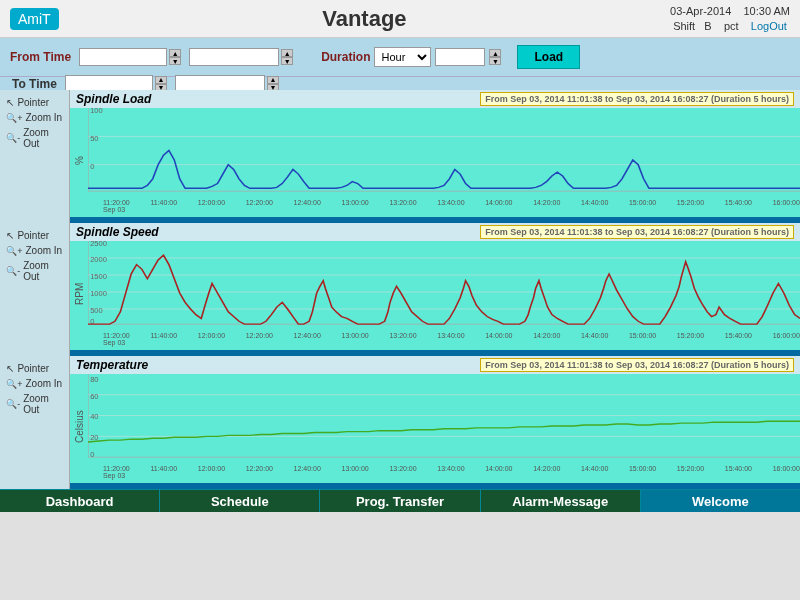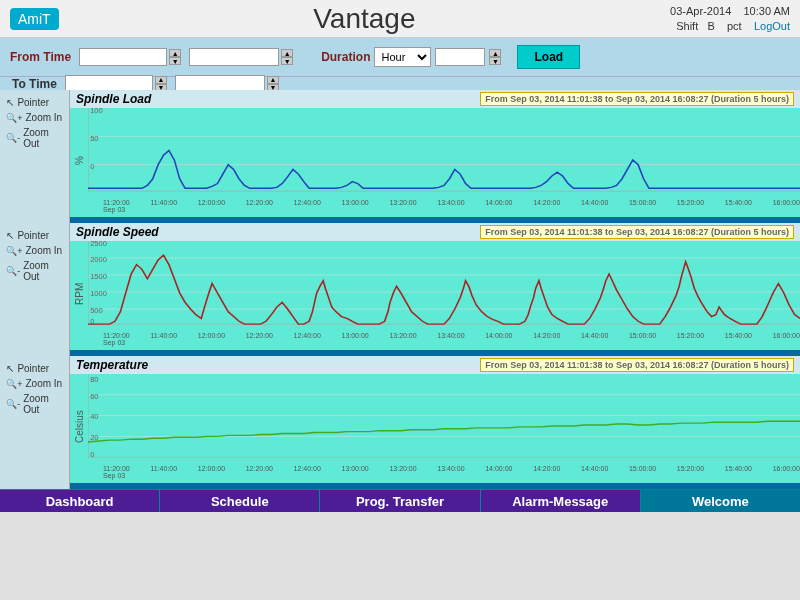--- a/index.html
+++ b/index.html
@@ -1,22 +1,22 @@
 <!DOCTYPE html>
 <html><head>
   <meta charset="utf-8">
   <style>
     * { margin: 0; padding: 0; box-sizing: border-box; }
     body { width: 800px; height: 600px; font-family: Arial, sans-serif; font-size: 12px; background: #e0e0e0; overflow: hidden; }
 
     
     #header { background: #f0f0f0; height: 38px; display: flex; align-items: center; justify-content: space-between; padding: 0 10px; border-bottom: 1px solid #ccc; }
     #logo { background: #00aacc; color: white; font-weight: normal; font-size: 14px; padding: 3px 8px; border-radius: 4px; }
-    #app-title { font-size: 28px; font-weight: normal; color: #333; }
-    #header-right { text-align: right; font-size: 11px; color: #333; line-height: 1.3; }
+    #app-title { font-size: 22px; font-weight: bold; color: #333; }
+    #header-right { text-align: center; font-size: 11px; color: #333; line-height: 1.3; }
     #header-right .logout { color: #0077aa; cursor: pointer; }
 
     
     #controls { background: #b0d8e8; padding: 5px 10px; display: flex; align-items: center; gap: 8px; height: 38px; }
     #controls label { font-size: 12px; font-weight: bold; color: #7f1d1d; }
     #controls input[type=text] { border: 1px solid #999; padding: 2px 4px; font-size: 11px; width: 90px; }
     .time-input-group { display: flex; align-items: center; gap: 2px; }
     .spin-btn { display: flex; flex-direction: column; cursor: pointer; }
     .spin-btn span { width: 12px; height: 8px; background: #ccc; border: 1px solid #999; display: flex; align-items: center; justify-content: center; font-size: 7px; line-height: 1; }
     .duration-group { display: flex; align-items: center; gap: 4px; margin-left: 20px; }
@@ -34,21 +34,21 @@
     .sidebar-btn { display: flex; align-items: center; gap: 3px; cursor: pointer; padding: 1px 2px; font-size: 10px; color: #333; }
     .chart-panel { flex: 1; background: #5eead4; border-bottom: 6px solid #0369a1; position: relative; }
     .chart-header { background: #d0e8f0; padding: 2px 6px; font-weight: bold; font-size: 12px; display: flex; align-items: center; justify-content: space-between; }
     .chart-range-label { background: #ffffcc; border: 1px solid #ccaa00; padding: 1px 4px; font-size: 9px; color: #666; }
     .chart-area { display: flex; height: calc(100% - 22px); }
     .y-label { writing-mode: vertical-rl; transform: rotate(180deg); font-size: 10px; color: #555; display: flex; align-items: center; justify-content: center; width: 18px; padding: 2px; }
     .chart-canvas { flex: 1; position: relative; overflow: hidden; }
     .chart-canvas svg { width: 100%; height: 100%; }
 
     
-    #bottom-nav { background: #4c1d95; height: 24px; display: flex; border-top: 2px solid #008899; }
+    #bottom-nav { background: #14532d; height: 24px; display: flex; border-top: 2px solid #008899; }
     .nav-btn { flex: 1; display: flex; align-items: center; justify-content: center; color: white; font-size: 13px; font-weight: bold; cursor: pointer; border-right: 1px solid #008899; }
     .nav-btn:last-child { border-right: none; }
     .nav-btn.active { background: #007799; }
 
     
     .grid-line { stroke: #e0e0e0; stroke-width: 0.5; }
     .axis-line { stroke: #aaa; stroke-width: 1; }
     .data-line-blue { fill: none; stroke: #2244bb; stroke-width: 1.5; }
     .data-line-red { fill: none; stroke: #aa2222; stroke-width: 1.5; }
     .data-line-green { fill: none; stroke: #44aa22; stroke-width: 1.5; }

